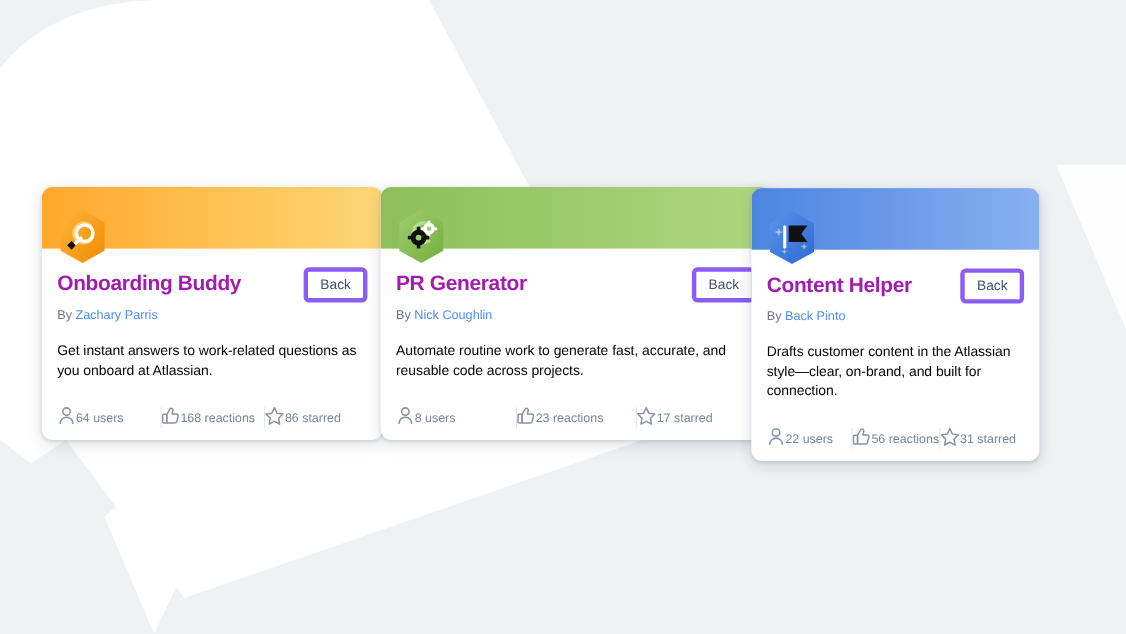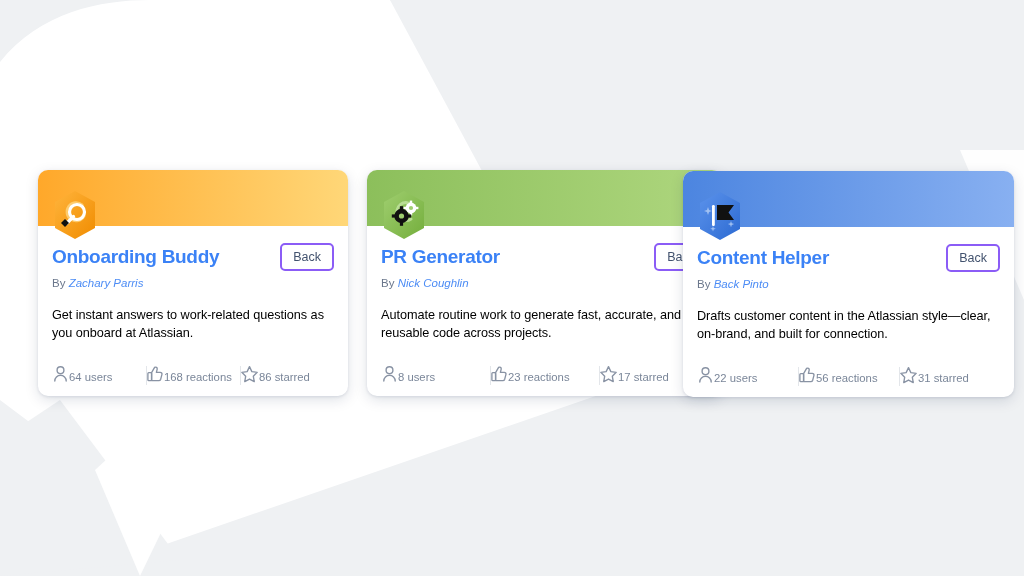--- a/index.html
+++ b/index.html
@@ -55,46 +55,45 @@
 
   .title-row {
     display: flex;
     align-items: center;
     justify-content: space-between;
     padding-top: 17px;
   }
   .card-title {
     font-size: 19px;
     font-weight: bold;
-    color: #3b82f6;
+    color: #a21caf;
     letter-spacing: -0.3px;
     line-height: 22px;
   }
   .back-btn {
     font-size: 12.5px;
     color: #42526E;
     background: #FFFFFF;
-    border: 2px solid #8b5cf6;
+    border: 4px solid #8b5cf6;
     border-radius: 5px;
     padding: 5px 11px 5px 11px;
     line-height: 14px;
     cursor: pointer;
     font-family: "Liberation Sans", sans-serif;
     white-space: nowrap;
   }
   .byline {
     font-size: 11.5px;
     color: #6B778C;
     margin-top: 5px;
     line-height: 14px;
   }
   .byline .author {
     color: #4C8CF5;
     cursor: pointer;
-    font-style: italic;
   }
   .desc {
     font-size: 12.7px;
     color: #000000;
     line-height: 17.5px;
     margin-top: 17px;
     letter-spacing: -0.05px;
   }
   .stats {
     display: flex;
@@ -191,21 +190,21 @@
               <svg width="19" height="18" viewBox="0 0 19 18">
                   <path d="M9.5 1.6 L11.85 6.6 L17.2 7.35 L13.3 11.2 L14.25 16.6 L9.5 14.05 L4.75 16.6 L5.7 11.2 L1.8 7.35 L7.15 6.6 Z" fill="none" stroke="#8993A4" stroke-width="1.35" stroke-linejoin="round"></path>
                 </svg>
             </span>
             <span class="stat-label">86 starred</span>
           </div>
         </div>
       </div>
     </div>
 
-    <div class="card" style="left:367px; top:170px; width:355px;">
+    <div class="card" style="left:346px; top:170px; width:355px;">
       <div class="card-banner" style="background:linear-gradient(90deg,#8CBF5B 0%,#AFD77F 100%);"></div>
       <svg class="badge" viewBox="0 0 46 50" xmlns="http://www.w3.org/2000/svg">
         <defs>
           <linearGradient id="hg2" x1="0" y1="0" x2="1" y2="1">
             <stop offset="0%" stop-color="#9FCE6F"></stop>
               <stop offset="100%" stop-color="#74AE3C"></stop>
           </linearGradient>
         </defs>
         <path d="M23 1 L43 12 L43 38 L23 49 L3 38 L3 12 Z" fill="url(#hg2)"></path>
         <path d="M32 16 a9 9 0 1 0 -2 13" stroke="#BEE09A" stroke-width="3" fill="none" stroke-linecap="round" opacity="0.9"></path>
@@ -260,21 +259,21 @@
               <svg width="19" height="18" viewBox="0 0 19 18">
                   <path d="M9.5 1.6 L11.85 6.6 L17.2 7.35 L13.3 11.2 L14.25 16.6 L9.5 14.05 L4.75 16.6 L5.7 11.2 L1.8 7.35 L7.15 6.6 Z" fill="none" stroke="#8993A4" stroke-width="1.35" stroke-linejoin="round"></path>
                 </svg>
             </span>
             <span class="stat-label">17 starred</span>
           </div>
         </div>
       </div>
     </div>
 
-    <div class="card" style="left:683px; top:171px; width:331px;">
+    <div class="card" style="left:683px; top:171px; width:262px;">
       <div class="card-banner" style="background:linear-gradient(90deg,#4C85E0 0%,#88B0F1 100%);"></div>
       <svg class="badge" viewBox="0 0 46 50" xmlns="http://www.w3.org/2000/svg">
         <defs>
           <linearGradient id="hg3" x1="0" y1="0" x2="1" y2="1">
             <stop offset="0%" stop-color="#5B92EB"></stop>
               <stop offset="100%" stop-color="#2C6AD2"></stop>
           </linearGradient>
         </defs>
         <path d="M23 1 L43 12 L43 38 L23 49 L3 38 L3 12 Z" fill="url(#hg3)"></path>
         <g fill="#BFD6F8" opacity="0.75">

